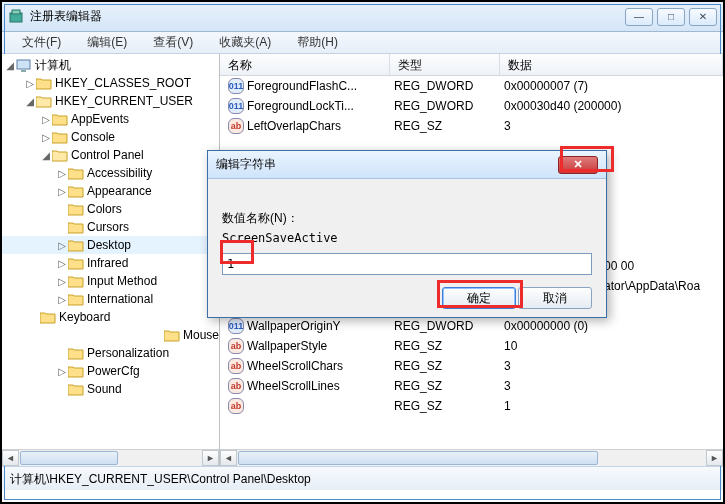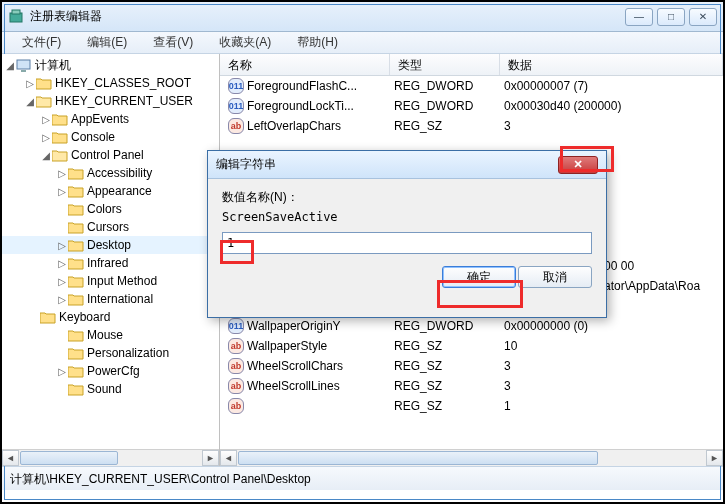--- a/index.html
+++ b/index.html
@@ -44,21 +44,21 @@
 .sb-track { flex:1; position:relative; }
 .sb-thumb { position:absolute; top:1px; bottom:1px; background:linear-gradient(#eaf1f9,#cddff2); border:1px solid #9bb6d4; border-radius:2px; }
 
 .statusbar { height:24px; background:linear-gradient(#f6f9fd,#e7eef6); border-top:1px solid #c5d4e4; padding:4px 8px; font-size:13px; }
 
 .dialog { position:absolute; left:205px; top:148px; width:400px; height:168px; background:#f0f0f0; border:1px solid #3b6ea5; box-shadow: 3px 3px 10px rgba(0,0,0,0.3); }
 .dlg-title { height:28px; background:linear-gradient(#eaf4ff,#cfe4fa); display:flex; align-items:center; padding:0 8px; border-bottom:1px solid #a8c2de; }
 .dlg-title .t { flex:1; }
 .dlg-close { width:40px; height:18px; background:linear-gradient(#e07a7a,#c83a3a); border:1px solid #8f2222; border-radius:3px; color:#fff; display:flex; align-items:center; justify-content:center; font-size:11px; font-weight:bold; }
 .dlg-body { padding:10px 14px; }
-.dlg-body label { display:block; margin-bottom:2px; }
+.dlg-body label { display:block; margin-bottom:2px;margin-top:21px; }
 .ro-field { background:#f0f0f0; padding:2px 0 8px; font-family: SimSun, monospace; }
 .dlg-input { width:100%; height:22px; border:1px solid #7a9ac0; background:#fff; padding:2px 4px; font-family:SimSun,monospace; }
 .dlg-btns { display:flex; justify-content:flex-end; gap:2px; margin-top:12px; }
 .dlg-btn { width:74px; height:22px; background:linear-gradient(#fefefe,#e5ecf4); border:1px solid #8aa5c2; border-radius:3px; }
 .dlg-btn.def { border:1px solid #3b7dd8; box-shadow:0 0 0 1px #8fc1ff inset; }
 
 .hl { position:absolute; border:3px solid #ee2b2b; pointer-events:none; }
 .hl1 { left:218px; top:238px; width:34px; height:24px; }
 .hl2 { left:435px; top:278px; width:86px; height:28px; }
 .hl3 { left:558px; top:144px; width:54px; height:26px; }
@@ -225,21 +225,21 @@
         </div>
         <div class="tree-row" style="padding-left: 26px;">
           <span class="twisty"></span>
           <span class="folder-icon">
             <svg width="16" height="13">
               <path d="M0 2h5l1 1h9v9H0z" fill="#ffe08a" stroke="#c9a227"></path>
             </svg>
           </span>
           <span class="tree-label">Keyboard</span>
         </div>
-        <div class="tree-row" style="padding-left: 54px;">
+        <div class="tree-row" style="padding-left: 54px; justify-content: flex-end;">
           <span class="twisty"></span>
           <span class="folder-icon">
             <svg width="16" height="13">
               <path d="M0 2h5l1 1h9v9H0z" fill="#ffe08a" stroke="#c9a227"></path>
             </svg>
           </span>
           <span class="tree-label">Mouse</span>
         </div>
         <div class="tree-row" style="padding-left: 54px;">
           <span class="twisty"></span>

